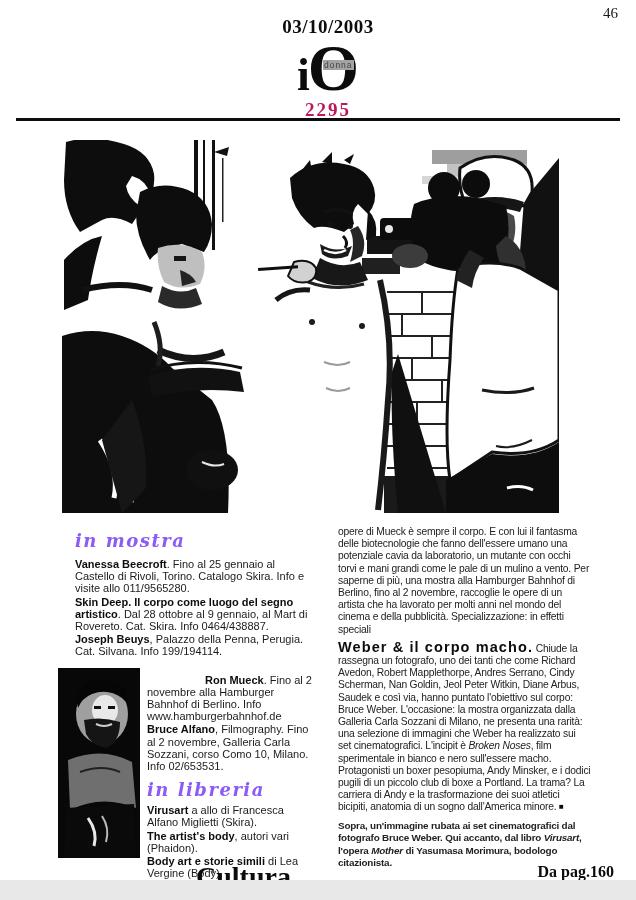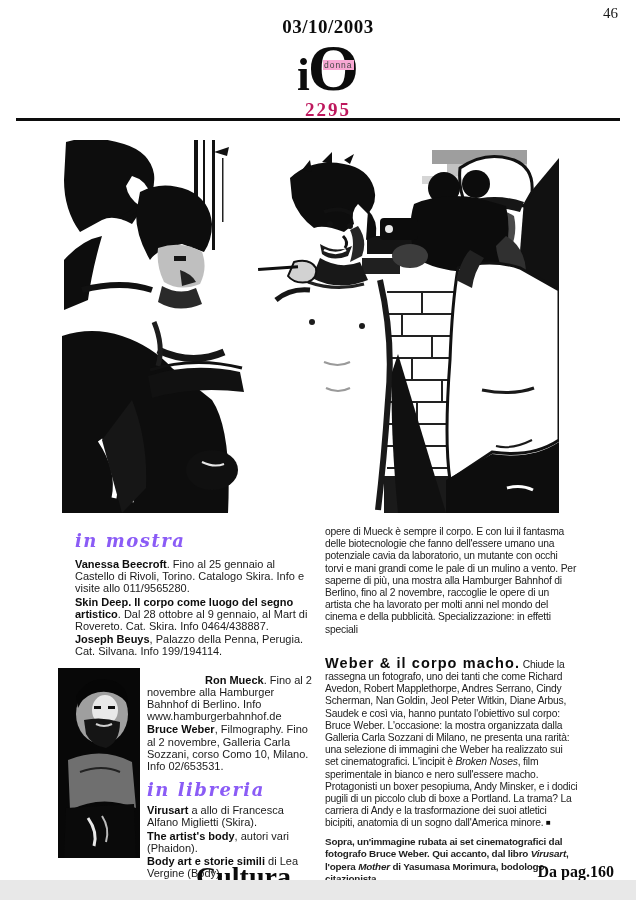--- a/index.html
+++ b/index.html
@@ -22,53 +22,53 @@
   .logo{position:relative;display:inline-block;height:58px;line-height:58px;margin-top:1px;}
   .logo-i{
     font-family:"Liberation Serif",serif;font-weight:bold;font-size:46px;
     vertical-align:baseline;letter-spacing:-2px;color:#0c0c0c;
   }
   .logo-o{
     font-family:"Liberation Serif",serif;font-weight:bold;font-size:66px;
     vertical-align:baseline;color:#0c0c0c;
   }
   .logo-donna{
-    position:absolute;left:26px;top:21px;background:#f9a8d4;padding:0 1px;
+    position:absolute;left:26px;top:21px;background:#a3a3a3;padding:0 1px;
     font-size:8.5px;letter-spacing:1px;color:#444;line-height:10px;
   }
   .m-issue{
     font-family:"Liberation Serif",serif;font-weight:bold;font-size:19px;
     letter-spacing:2px;margin-top:2px;color:#be185d;
   }
   .rule{position:absolute;left:16px;right:16px;top:118px;height:3px;background:#0d0d0d;}
   
   .photo{position:absolute;left:62px;top:140px;width:497px;height:373px;margin:0;}
   .bookimg{position:absolute;left:58px;top:668px;width:82px;height:190px;margin:0;}
   .photo svg,.bookimg svg{display:block;width:100%;height:100%;}
   
   .col-left{position:absolute;left:75px;top:530px;width:238px;}
-  .col-right{position:absolute;left:325px;top:526px;width:253px;}
+  .col-right{position:absolute;left:338px;top:526px;width:253px;}
   .script-head{
     font-family:"DejaVu Serif","Liberation Serif",serif;
     font-style:italic;font-weight:bold;font-size:18px;letter-spacing:1.5px;
     margin:0 0 7px 0;color:#8b5cf6;
   }
   .script-head.libreria{margin:7px 0 4px 0;}
   .entry{
     margin:0 0 1px 0;font-size:11px;line-height:12.2px;letter-spacing:0;
     color:#1b1b1b;
   }
   .entry b{color:#0d0d0d;}
   .beside{margin-left:72px;margin-top:16px;}
   .beside .entry.first{text-indent:58px;}
   .body{
     margin:0;font-size:10.3px;line-height:12.2px;letter-spacing:-.2px;
     color:#222;text-align:left;
   }
-  .body.para2{margin-top:21px;}
+  .body.para2{margin-top:5px;}
   .runin{
     font-size:14.5px;letter-spacing:1.1px;color:#0c0c0c;
   }
   .endmark{font-size:8px;vertical-align:1px;color:#0c0c0c;}
   .caption{
     margin:6px 0 0 0;font-size:9.9px;line-height:12.6px;font-weight:bold;
     letter-spacing:-.2px;color:#222;
   }
   .caption i,.body i{font-style:italic;}
   
@@ -187,21 +187,21 @@
 
   <aside class="col-left">
     <h3 class="script-head">in mostra</h3>
 
     <p class="entry"><b>Vanessa Beecroft</b><span>. Fino al 25 gennaio al Castello di Rivoli, Torino. Catalogo Skira. Info e visite allo 011/9565280.</span></p>
     <p class="entry"><b>Skin Deep. Il corpo come luogo del segno artistico</b><span>. Dal 28 ottobre al 9 gennaio, al Mart di Rovereto. Cat. Skira. Info 0464/438887.</span></p>
     <p class="entry"><b>Joseph Beuys</b><span>, Palazzo della Penna, Perugia. Cat. Silvana. Info 199/194114.</span></p>
 
     <div class="beside">
       <p class="entry first"><b>Ron Mueck</b><span>. Fino al 2 novembre alla Hamburger Bahnhof di Berlino. Info www.hamburgerbahnhof.de</span></p>
-      <p class="entry"><b>Bruce Weber</b><span>, Filmography. Fino al 2 novembre, Galleria Carla Sozzani, corso Como 10, Milano. Info 02/653531.</span></p>
+      <p class="entry"><b>Bruce Alfano</b><span>, Filmography. Fino al 2 novembre, Galleria Carla Sozzani, corso Como 10, Milano. Info 02/653531.</span></p>
 
       <h3 class="script-head libreria">in libreria</h3>
 
       <p class="entry"><b>Virusart</b><span> a allo di Francesca Alfano Miglietti (Skira).</span></p>
       <p class="entry"><b>The artist's body</b><span>, autori vari (Phaidon).</span></p>
       <p class="entry"><b>Body art e storie simili</b><span> di Lea Vergine (Body).</span></p>
     </div>
   </aside>
 
   <figure class="bookimg">

